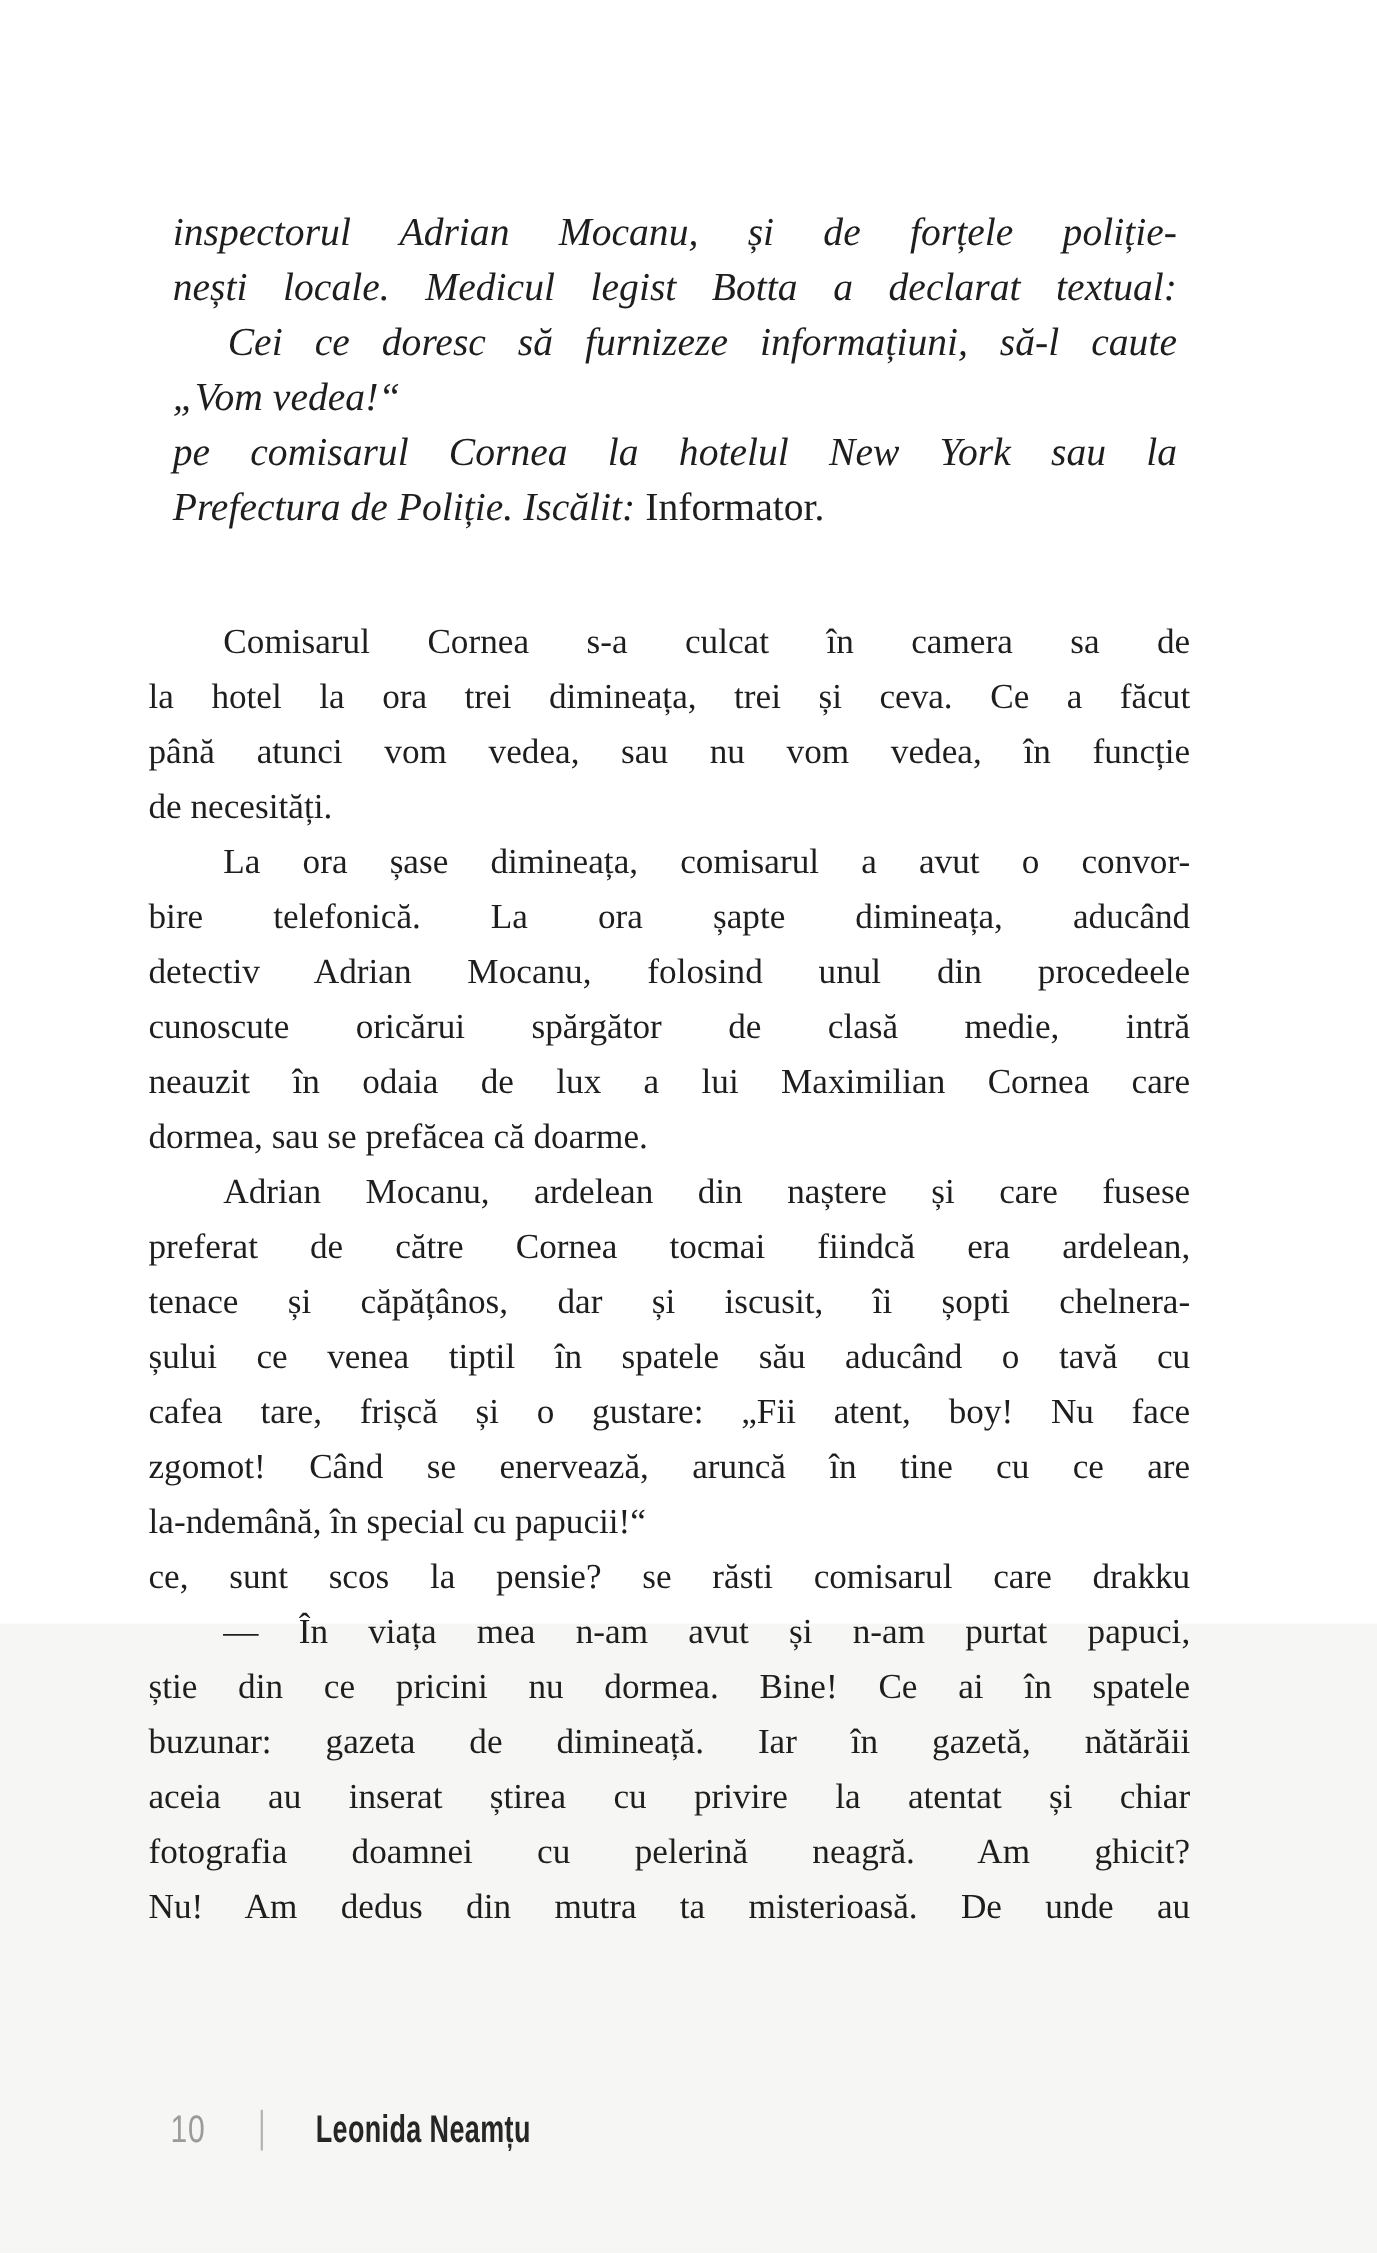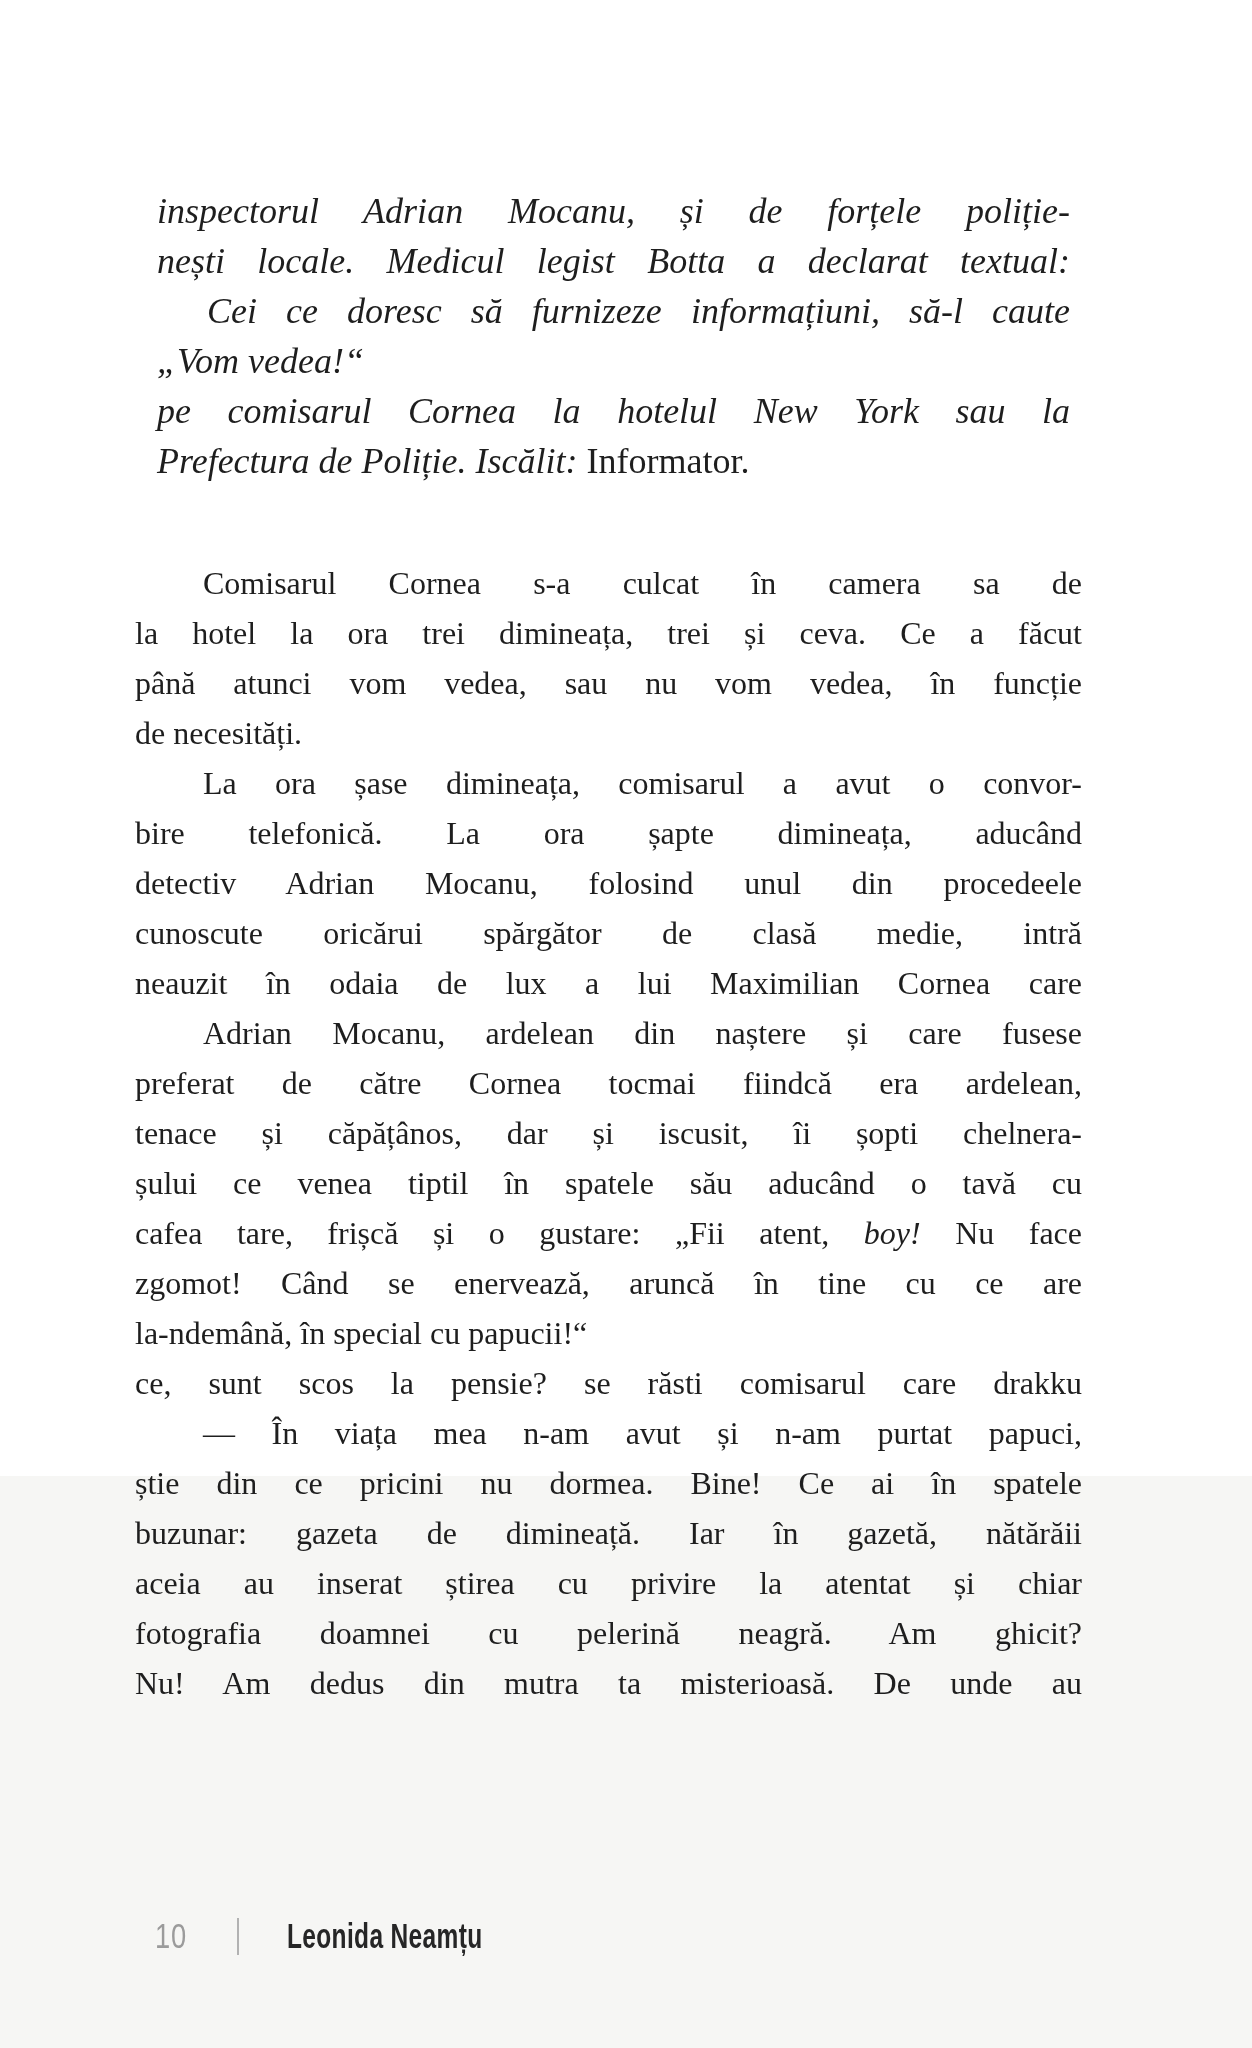--- a/index.html
+++ b/index.html
@@ -22,21 +22,21 @@
   }
   .bodytext{
     left:123px;top:558px;width:947px;
     font-size:32px;line-height:50px;margin-left:12px;
   }
   .line{white-space:normal;}
   .line.j{text-align:justify;text-align-last:justify;}
   .quote .line.ind{padding-left:50px;}
   .bodytext .line.ind{padding-left:68px;}
   .line span.roman{font-style:normal;}
-  .line span.italic{font-style:italic;}
+  .line span.italic{}
   
   
   .footer{
     position:absolute;left:155px;top:1914px;height:44px;
     display:flex;align-items:center;
     font-family:"Liberation Sans","DejaVu Sans",sans-serif;
     gap:39px;
   }
   .page-number{
     font-size:35px;font-weight:400;
@@ -72,20 +72,21 @@
   <section class="textblock bodytext" id="body-lines">
       <div class="line j ind">Comisarul Cornea s-a culcat în camera sa de</div>
       <div class="line j">la hotel la ora trei dimineața, trei și ceva. Ce a făcut</div>
       <div class="line j">până atunci vom vedea, sau nu vom vedea, în funcție</div>
       <div class="line">de necesități.</div>
       <div class="line j ind">La ora șase dimineața, comisarul a avut o convor-</div>
       <div class="line j">bire telefonică. La ora șapte dimineața, aducând</div>
       <div class="line j">detectiv Adrian Mocanu, folosind unul din procedeele</div>
       <div class="line j">cunoscute oricărui spărgător de clasă medie, intră</div>
       <div class="line j">neauzit în odaia de lux a lui Maximilian Cornea care</div>
+      <div class="line">dormea, sau se prefăcea că doarme.</div>
       <div class="line j ind">Adrian Mocanu, ardelean din naștere și care fusese</div>
       <div class="line j">preferat de către Cornea tocmai fiindcă era ardelean,</div>
       <div class="line j">tenace și căpățânos, dar și iscusit, îi șopti chelnera-</div>
       <div class="line j">șului ce venea tiptil în spatele său aducând o tavă cu</div>
       <div class="line j"><span>cafea tare, frișcă și o gustare: „Fii atent, </span><span class="italic">boy!</span><span> Nu face</span></div>
       <div class="line j">zgomot! Când se enervează, aruncă în tine cu ce are</div>
       <div class="line">la-ndemână, în special cu papucii!“</div>
       <div class="line j">ce, sunt scos la pensie? se răsti comisarul care drakku</div>
       <div class="line j ind">— În viața mea n-am avut și n-am purtat papuci,</div>
       <div class="line j">știe din ce pricini nu dormea. Bine! Ce ai în spatele</div>

